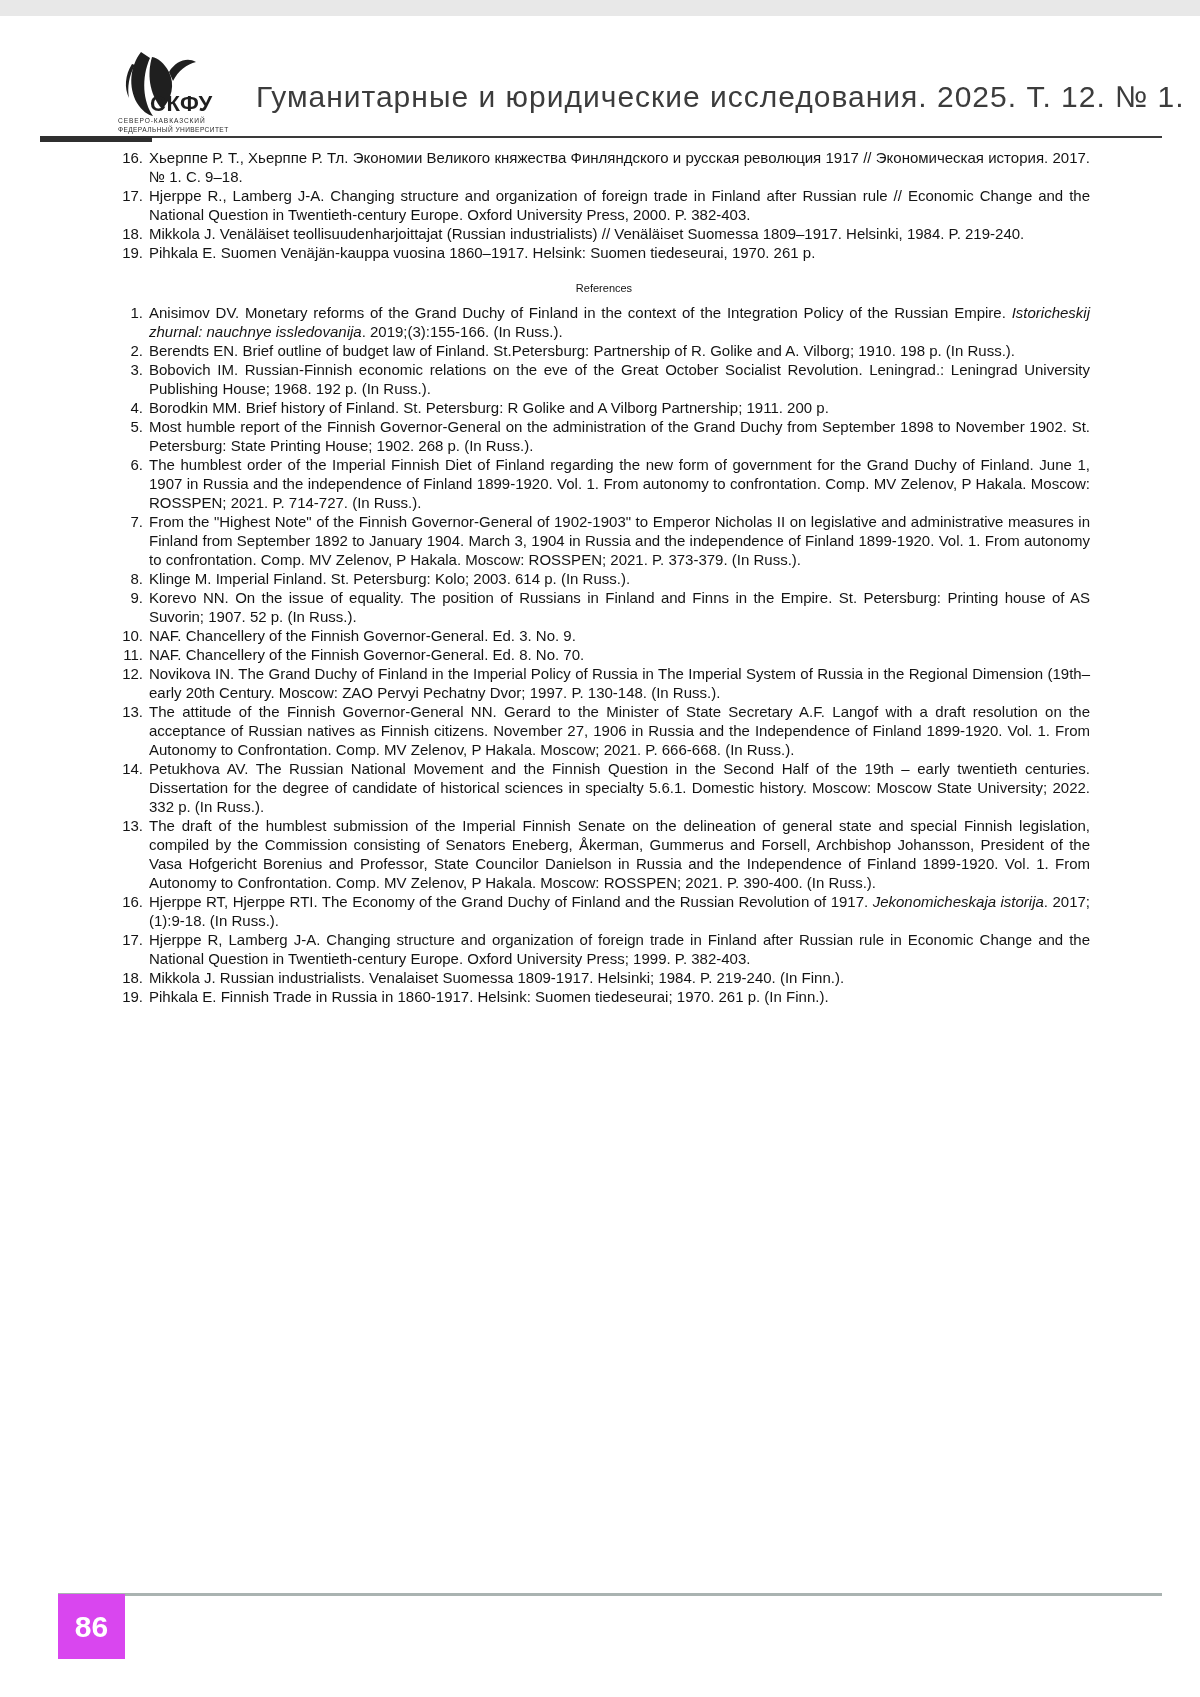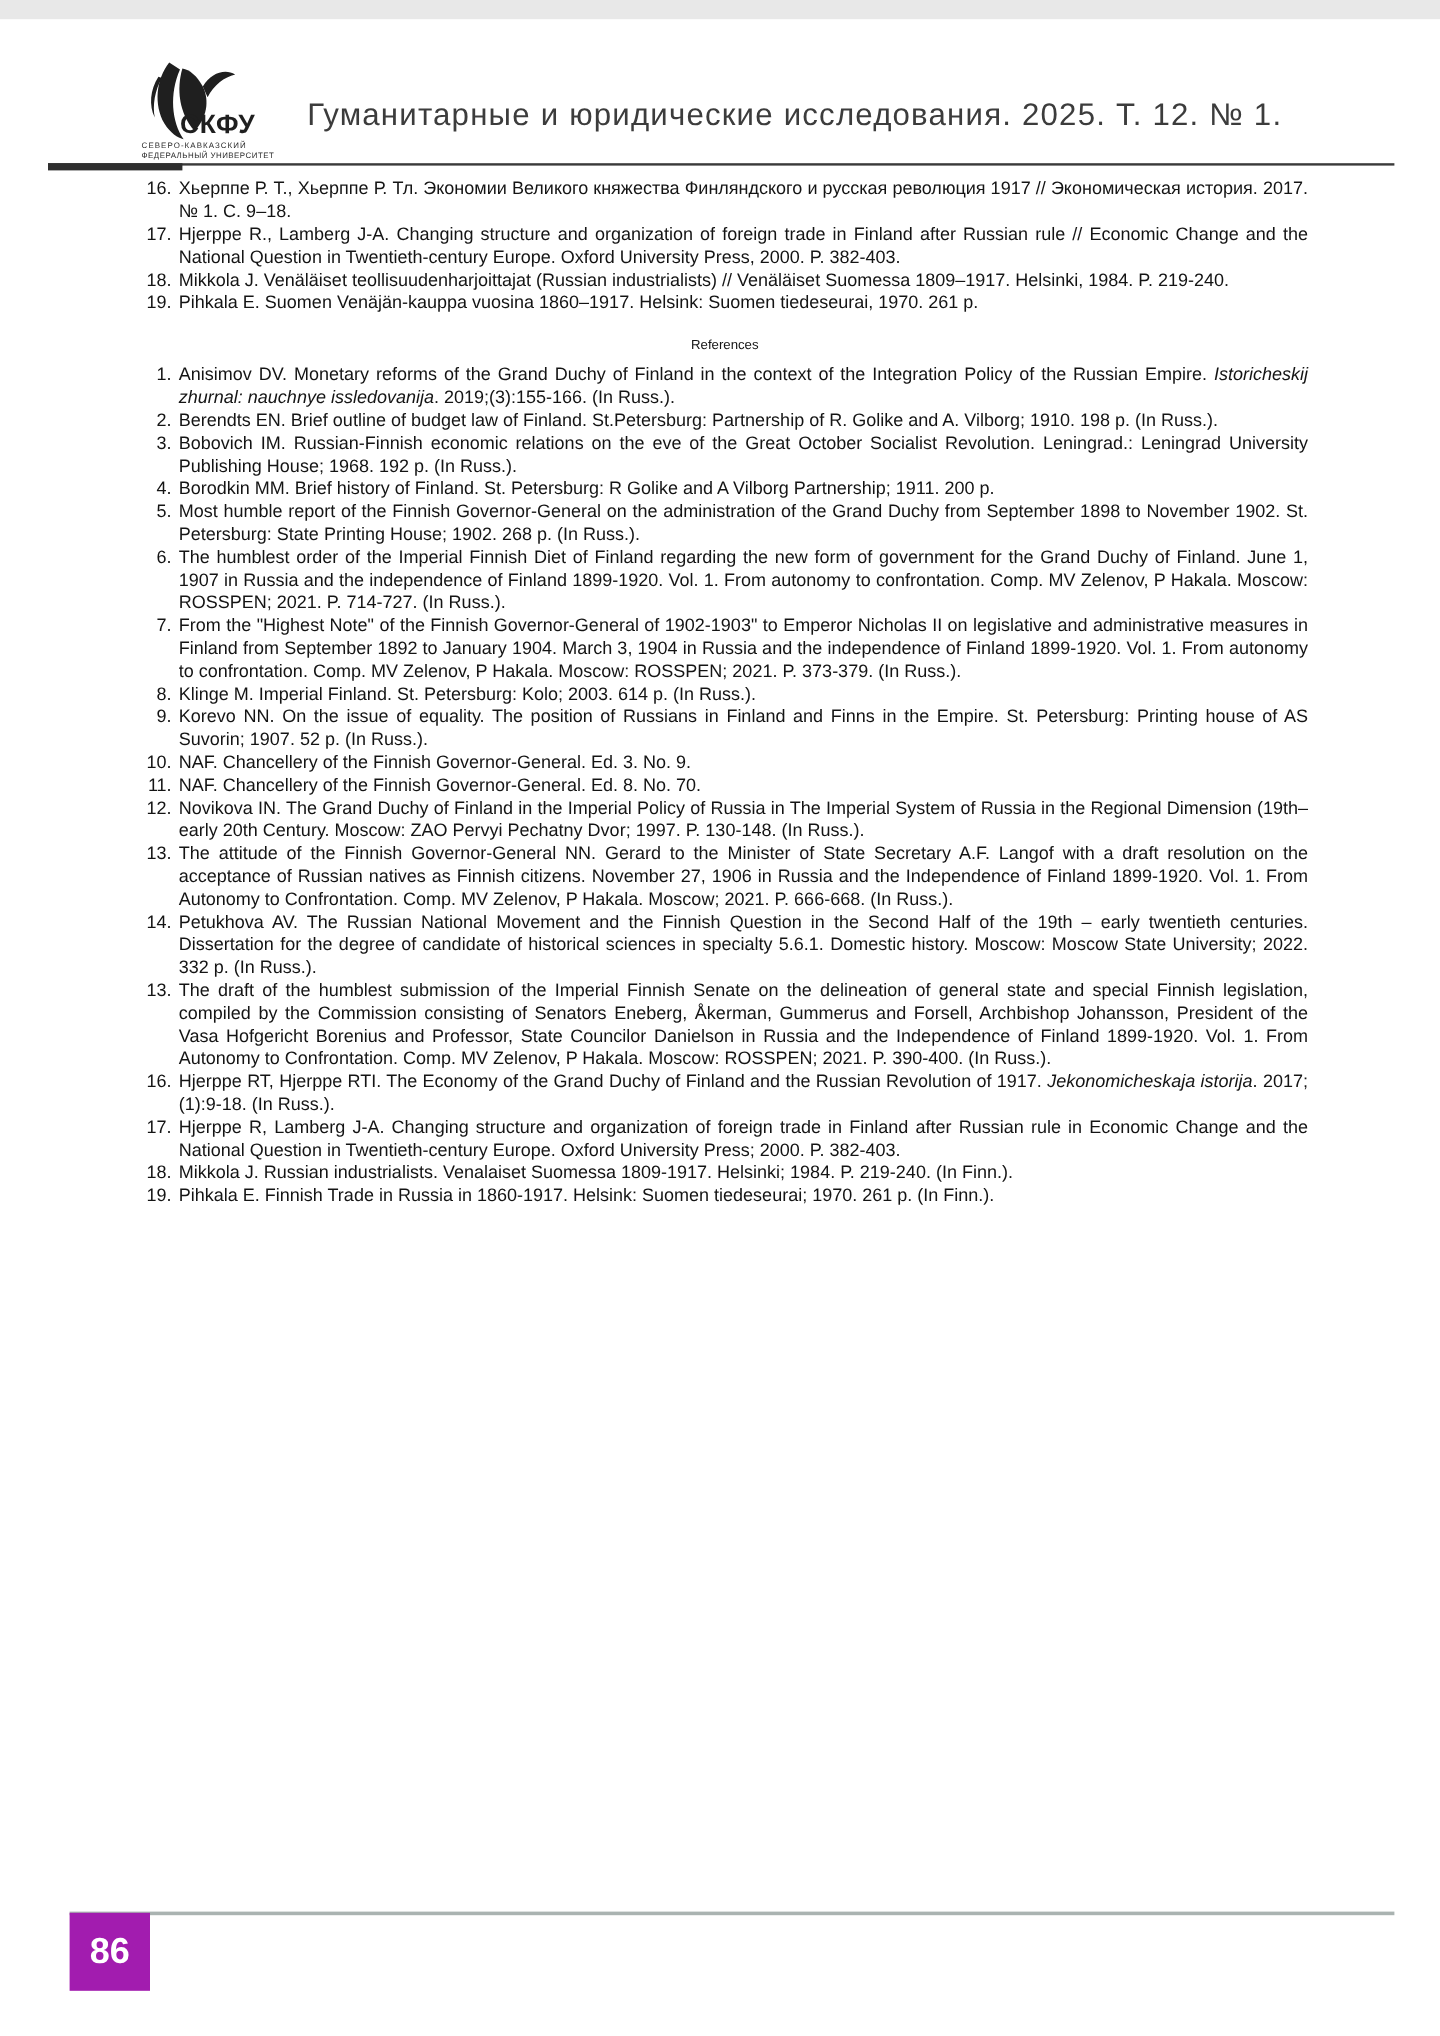--- a/index.html
+++ b/index.html
@@ -1,33 +1,33 @@
 <!DOCTYPE html>
 <html><head>
 <meta charset="utf-8">
 <style>
   html,body{margin:0;padding:0;background:#e8e8e8;}
   .page{position:relative;width:1200px;height:1697px;background:#ffffff;margin:16px auto;
         font-family:"Liberation Sans", sans-serif;color:#141414;overflow:hidden;}
   
   .logo{position:absolute;left:114px;top:28px;width:116px;height:94px;}
-  .journal-title{position:absolute;left:256px;top:64px;font-size:26px;letter-spacing:1px;
+  .journal-title{position:absolute;left:256px;top:64px;font-size:30px;letter-spacing:1px;
                  color:#3c3c3c;white-space:nowrap;}
   .header-rule{position:absolute;left:40px;top:120px;width:1122px;height:2px;background:#3a3a3a;}
   .header-rule-thick{position:absolute;left:40px;top:120px;width:112px;height:6px;background:#2f2f2f;}
   
   .content{position:absolute;left:118px;top:132px;width:972px;}
   .ref-item{display:flex;font-size:15px;line-height:19px;}
   .ref-num{flex:0 0 25px;text-align:right;margin-right:6px;white-space:nowrap;}
   .ref-text{flex:1;text-align:justify;}
   .ref-text i{font-style:italic;}
   .refs-heading{margin:17px 0 5px 0;text-align:center;font-weight:normal;font-size:11px;line-height:19px;}
   
   .footer-rule{position:absolute;left:58px;top:1577px;width:1104px;height:3px;background:#aab3b1;}
-  .page-box{position:absolute;left:58px;top:1578px;width:67px;height:65px;background:#a21caf;
+  .page-box{position:absolute;left:58px;top:1578px;width:67px;height:65px;background:#d946ef;
             display:flex;align-items:center;justify-content:center;}
   .page-box span{color:#ffffff;font-size:30px;font-weight:bold;}
 </style>
 </head>
 <body>
 
 <div class="page">
 
   <div class="logo">
     <svg viewBox="0 0 116 94" width="116" height="94">
@@ -124,21 +124,21 @@
         <div class="ref-item">
           <div class="ref-num">13.</div>
           <div class="ref-text"><span>The draft of the humblest submission of the Imperial Finnish Senate on the delineation of general state and special Finnish legislation, compiled by the Commission consisting of Senators Eneberg, Åkerman, Gummerus and Forsell, Archbishop Johansson, President of the Vasa Hofgericht Borenius and Professor, State Councilor Danielson in Russia and the Independence of Finland 1899-1920. Vol. 1. From Autonomy to Confrontation. Comp. MV Zelenov, P Hakala. Moscow: ROSSPEN; 2021. P. 390-400. (In Russ.).</span></div>
         </div>
         <div class="ref-item">
           <div class="ref-num">16.</div>
           <div class="ref-text"><span>Hjerppe RT, Hjerppe RTI. The Economy of the Grand Duchy of Finland and the Russian Revolution of 1917. </span><i>Jekonomicheskaja istorija</i><span>. 2017;(1):9-18. (In Russ.).</span></div>
         </div>
         <div class="ref-item">
           <div class="ref-num">17.</div>
-          <div class="ref-text"><span>Hjerppe R, Lamberg J-A. Changing structure and organization of foreign trade in Finland after Russian rule in Economic Change and the National Question in Twentieth-century Europe. Oxford University Press; 2000. P. 382-403.</span></div>
+          <div class="ref-text"><span>Hjerppe R, Lamberg J-A. Changing structure and organization of foreign trade in Finland after Russian rule in Economic Change and the National Question in Twentieth-century Europe. Oxford University Press; 1999. P. 382-403.</span></div>
         </div>
         <div class="ref-item">
           <div class="ref-num">18.</div>
           <div class="ref-text"><span>Mikkola J. Russian industrialists. Venalaiset Suomessa 1809-1917. Helsinki; 1984. P. 219-240. (In Finn.).</span></div>
         </div>
         <div class="ref-item">
           <div class="ref-num">19.</div>
           <div class="ref-text"><span>Pihkala E. Finnish Trade in Russia in 1860-1917. Helsink: Suomen tiedeseurai; 1970. 261 p. (In Finn.).</span></div>
         </div>
       </div>

